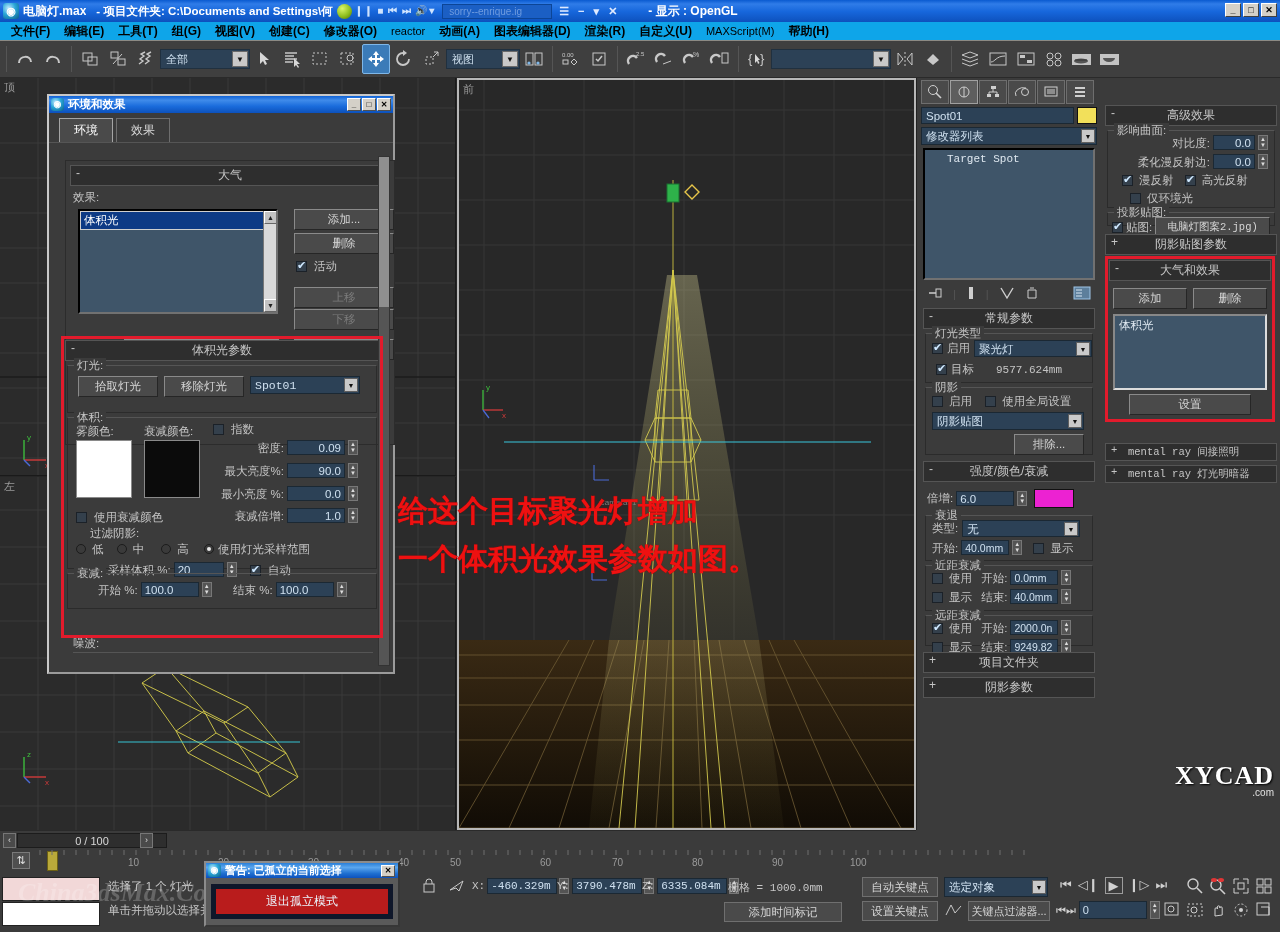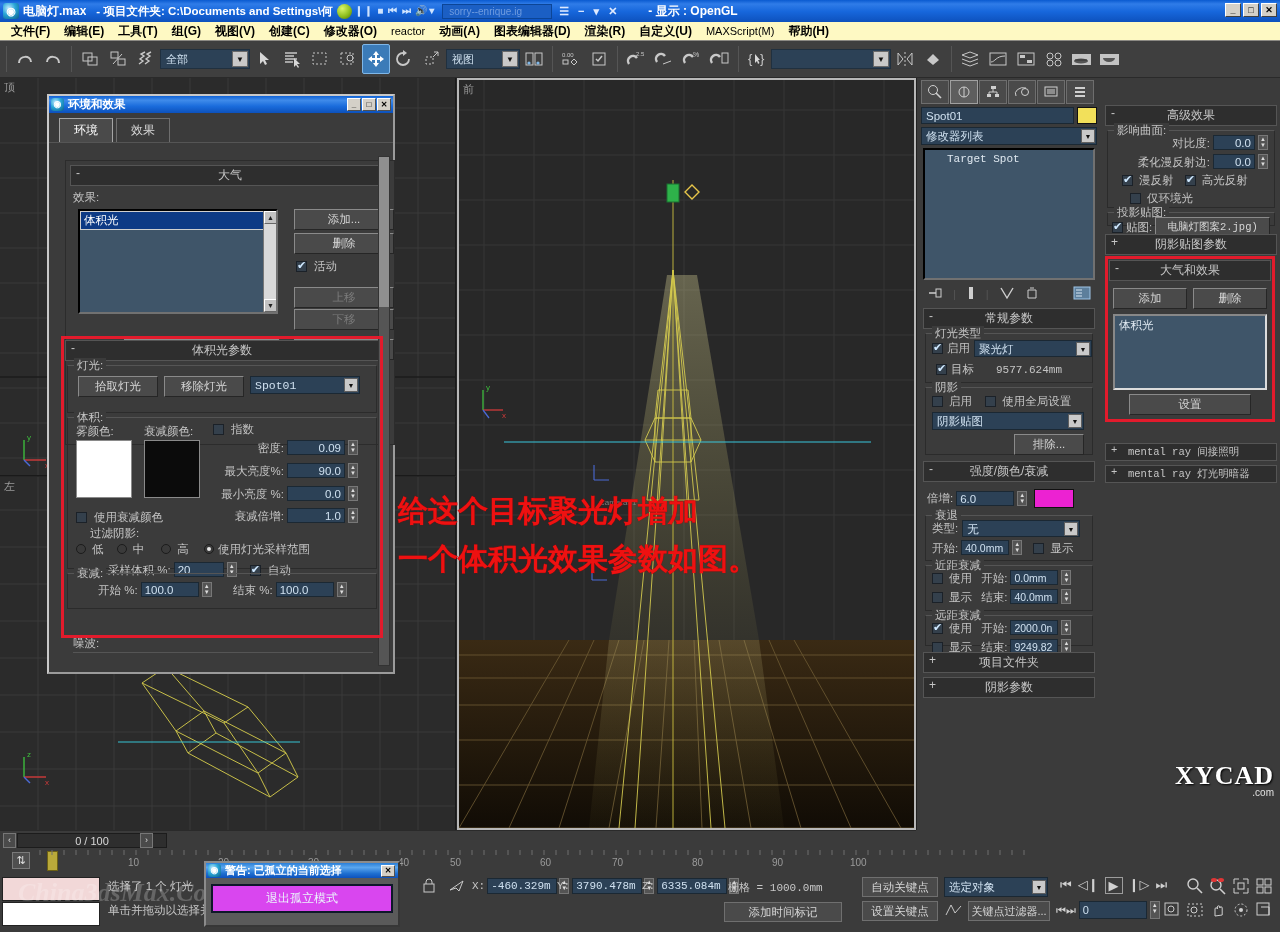--- a/index.html
+++ b/index.html
@@ -45,21 +45,21 @@
   .win-btns { position:absolute; right:3px; top:3px; display:flex; gap:2px; }
   .win-btn {
     width:16px; height:14px; background:#d4d0c8; border:1px solid #fff;
     border-right-color:#404040; border-bottom-color:#404040;
     color:#000; font-size:9px; line-height:12px; text-align:center; font-weight:bold;
   }
 
   
   .menubar {
     position:absolute; left:0; top:22px; width:1280px; height:19px;
-    background:#fef9c3; display:flex; align-items:center; padding-left:4px;
+    background:#0ea5e9; display:flex; align-items:center; padding-left:4px;
     border-bottom:1px solid #8c8a84;
   }
   .menu-item { color:#000; font-size:12px; padding:1px 7px; white-space:nowrap; font-weight:bold;}
   .menu-item.lat { font-weight:normal; font-size:11px; }
 
   
   .toolbar {
     position:absolute; left:0; top:41px; width:1280px; height:37px;
     background:#3f3f3f; border-bottom:1px solid #2a2a2a;
     display:flex; align-items:center; padding-left:2px; gap:0px;
@@ -193,21 +193,21 @@
   .xycad { position:absolute; right:6px; bottom:32px; z-index:30; }
   .xycad .main { color:#ffffff; font-weight:bold; font-size:26px; letter-spacing:1px;
       font-family:"Liberation Serif", serif; text-shadow:1px 1px 2px #000;}
   .xycad .sub { color:#e0e0e0; font-size:10px; text-align:right; margin-top:-4px;}
 
   .warnbox { position:absolute; left:204px; top:861px; width:196px; height:66px;
              background:#5a5a5a; border:2px outset #8b8b8b; z-index:50;}
   .warn-title { height:15px; background:linear-gradient(180deg,#2a7fd8 0%,#5aa6ee 30%,#1f6fd0 70%,#0d52bd 100%);
      color:#fff; font-size:11px; font-weight:bold; display:flex; align-items:center; padding-left:2px;}
   .warn-body { padding:6px 5px; }
-  .warn-btn { background:#d946ef; border:2px solid #0f172a; color:#eaf3fb; font-size:12px;
+  .warn-btn { background:#b91c1c; border:5px solid #0f172a; color:#eaf3fb; font-size:12px;
      text-align:center; padding:4px 0; }
 </style>
 </head>
 <body>
 
 <div class="app">
 
   <div class="titlebar">
     <div class="tb-ico">◉</div>
     <div class="tb-title">电脑灯.max</div>

